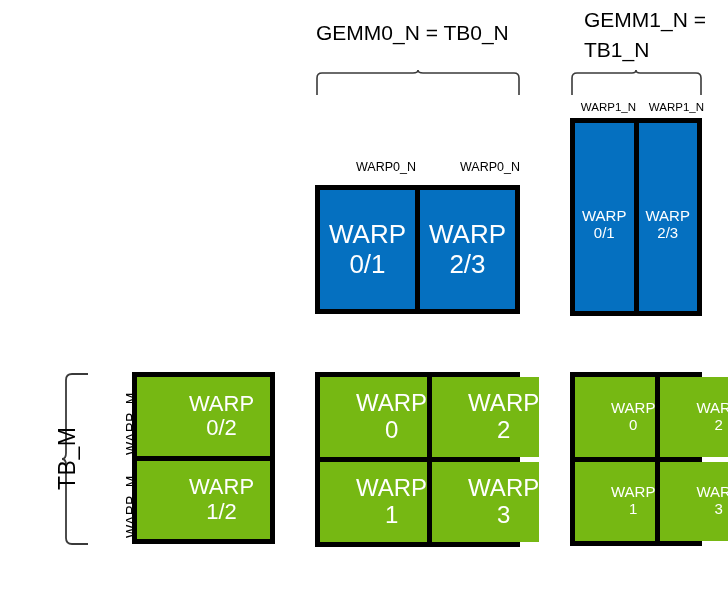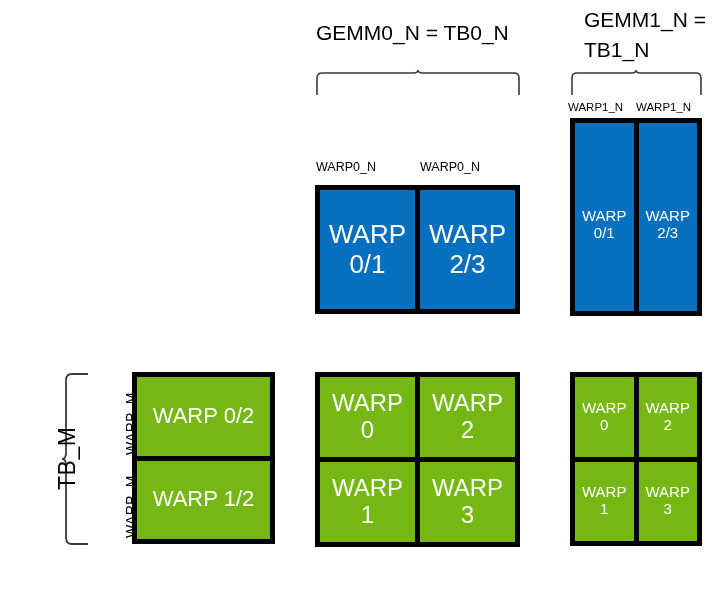--- a/index.html
+++ b/index.html
@@ -48,21 +48,21 @@
     position: absolute;
   }
   .hbrace svg, .vbrace svg { display: block; }
   .vbrace { position: absolute; }
 
   
   .collabel {
     position: absolute;
     font-size: 12.5px;
     color: #000000;
-    text-align: left;
+    text-align: right;
     white-space: nowrap;
   }
   .collabel.tiny {
     font-size: 11.5px;
   }
 
   
   .rotlabel {
     position: absolute;
     color: #000000;
@@ -98,21 +98,21 @@
     display: flex;
     align-items: center;
     justify-content: center;
     text-align: center;
     color: #ffffff;
     white-space: pre-line;
     line-height: 1.12;
     flex: 1 1 0;
   }
   .cell.blue { background: #0570c0; }
-  .cell.green { background: #76b813; }
+  .cell.green { background: #76b813; padding-left: 36px; }
 
   
   .gap-v { flex: 0 0 5px; background: #000000; }
   .gap-h { flex: 0 0 5px; background: #000000; }
 
   
   #block-blue-center {
     left: 299px; top: 185px; width: 205px; height: 129px;
     padding: 5px;
   }

